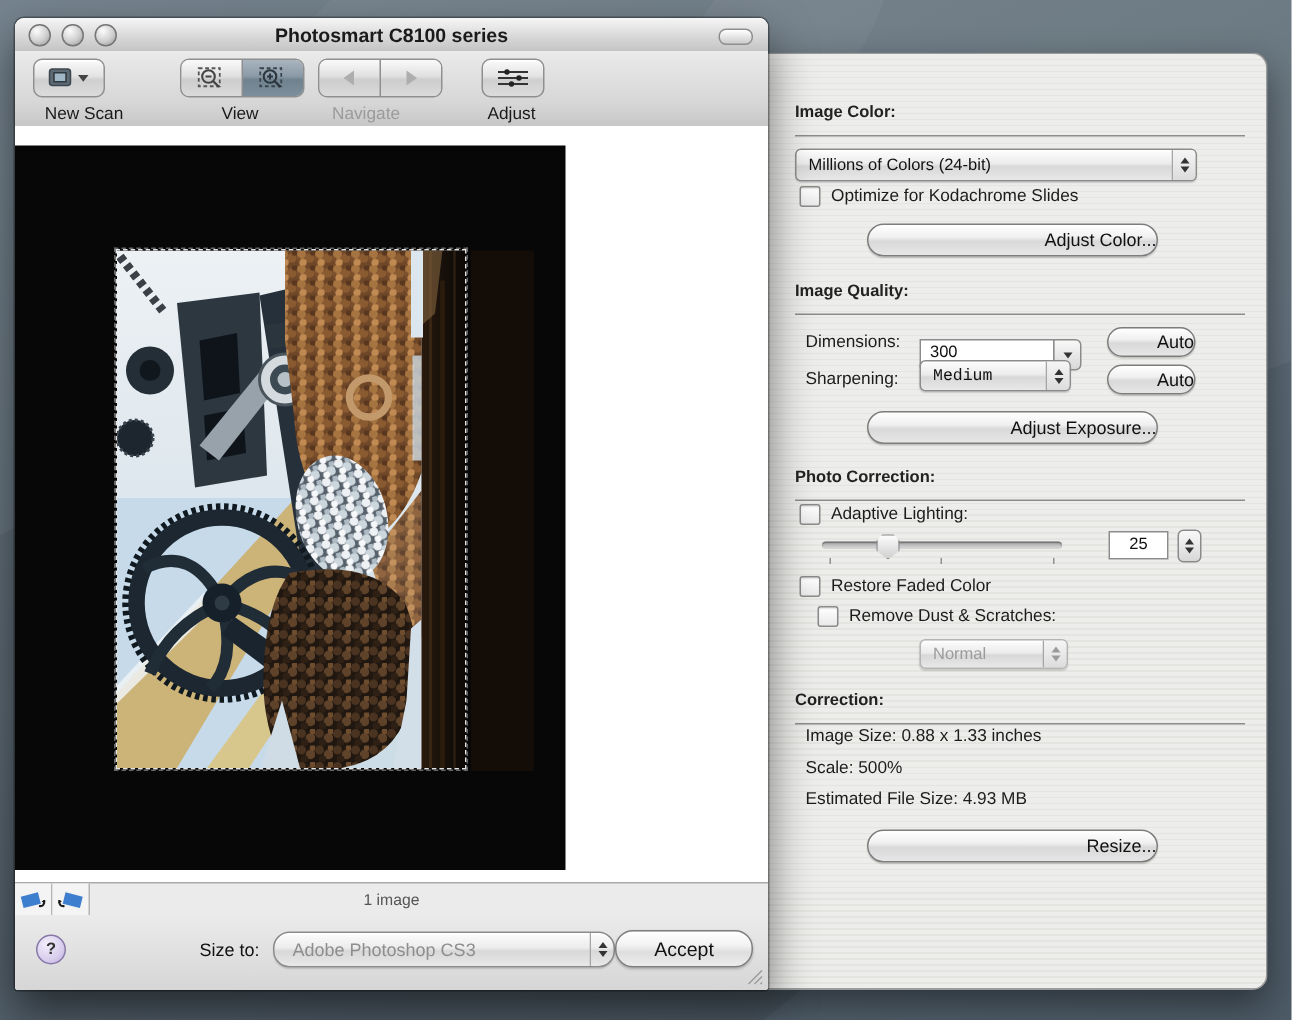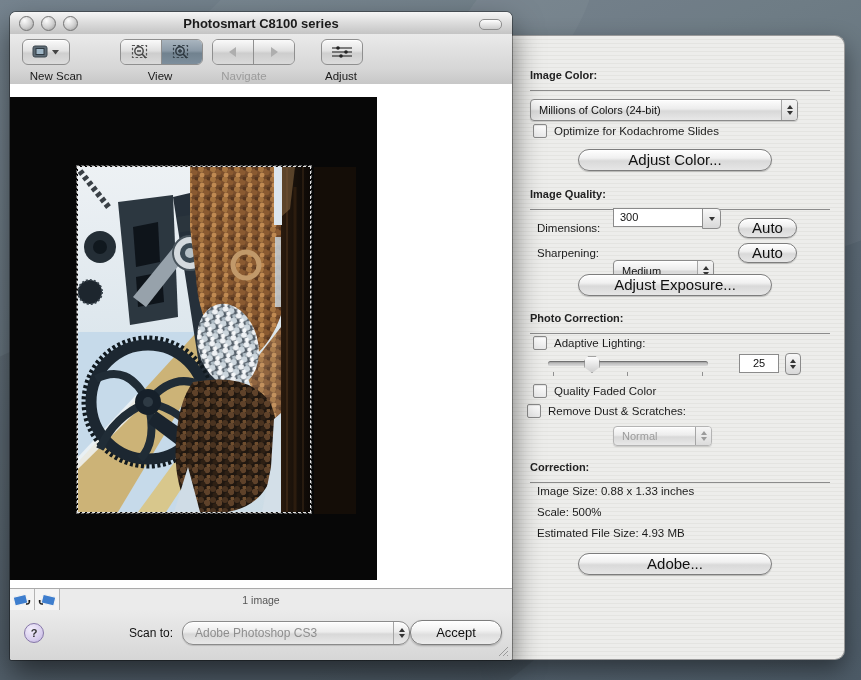--- a/index.html
+++ b/index.html
@@ -22,21 +22,21 @@
   }
   .sec-head{position:absolute;left:25px;width:300px;font-size:11px;font-weight:bold;color:#222;
     border-bottom:1px solid #8c8c8c;padding-bottom:9px;}
   .info-line{position:absolute;left:32px;font-size:11.5px;color:#1c1c1c;}
 
   
   .capsule-btn{
     position:absolute;height:20px;border:1px solid #7d7d7d;border-radius:11px;
     background:linear-gradient(#ffffff,#f0f0f0 40%,#d9d9d9 55%,#e6e6e6);
     box-shadow:inset 0 1px 0 #fff,0 1px 1px rgba(0,0,0,0.2);
-    font-size:15px;color:#111;text-align:center;line-height:20px;cursor:default;
+    font-size:12px;color:#111;text-align:right;line-height:20px;cursor:default;
   }
   .popup{
     position:absolute;border:1px solid #8b8b8b;border-radius:4px;
     background:linear-gradient(#fdfdfd,#ececec 45%,#d8d8d8 55%,#e8e8e8);
     box-shadow:inset 0 1px 0 #fff,0 1px 1px rgba(0,0,0,0.15);
     font-size:11px;color:#111;display:flex;align-items:center;
   }
   .popup .pop-label{flex:1;padding-left:8px;white-space:nowrap;overflow:hidden;}
   .pop-step{width:15px;align-self:stretch;border-left:1px solid #a5a5a5;
     display:flex;flex-direction:column;align-items:center;justify-content:center;gap:2px;
@@ -144,29 +144,29 @@
       </span>
   </div>
   <div class="checkbox-row" style="left:28px;top:88px;">
     <span class="checkbox"></span>
     <span>Optimize for Kodachrome Slides</span>
   </div>
   <div class="capsule-btn" style="left:73px;top:113px;width:192px;">Adjust Color...</div>
 
   <div class="sec-head" style="top:152px;">Image Quality:</div>
   <div class="info-line" style="top:186px;">Dimensions:</div>
-  <div class="combo" style="left:108px;top:172px;">
+  <div class="combo" style="left:108px;top:190px;">
     <span class="combo-field">300</span>
     <span class="combo-btn">
         <span class="tri-dn"></span>
       </span>
   </div>
   <div class="capsule-btn" style="left:233px;top:182px;width:57px;height:18px;line-height:18px;">Auto</div>
   <div class="info-line" style="top:211px;">Sharpening:</div>
-  <div class="popup" style="left:108px;top:224px;width:99px;height:19px;">
+  <div class="popup" style="left:108px;top:204px;width:99px;height:19px;font-family:Liberation Mono, monospace;">
     <span class="pop-label">Medium</span>
     <span class="pop-step">
         <span class="tri-up"></span>
         <span class="tri-dn"></span>
       </span>
   </div>
   <div class="capsule-btn" style="left:233px;top:207px;width:57px;height:18px;line-height:18px;">Auto</div>
   <div class="capsule-btn" style="left:73px;top:238px;width:192px;">Adjust Exposure...</div>
 
   <div class="sec-head" style="top:276px;">Photo Correction:</div>
@@ -179,39 +179,39 @@
   <span class="tick" style="left:48px;top:336px;"></span>
   <span class="tick" style="left:122px;top:336px;"></span>
   <span class="tick" style="left:197px;top:336px;"></span>
   <div class="num-field" style="left:234px;top:318px;width:38px;height:17px;line-height:17px;">25</div>
   <div class="spin" style="left:280px;top:317px;">
       <span class="tri-up"></span>
       <span class="tri-dn"></span>
     </div>
   <div class="checkbox-row" style="left:28px;top:348px;">
     <span class="checkbox"></span>
-    <span>Quality Faded Color</span>
-  </div>
-  <div class="checkbox-row" style="left:22px;top:368px;">
+    <span>Restore Faded Color</span>
+  </div>
+  <div class="checkbox-row" style="left:40px;top:368px;">
     <span class="checkbox"></span>
     <span>Remove Dust &amp; Scratches:</span>
   </div>
   <div class="popup disabled" style="left:108px;top:390px;width:97px;height:18px;">
     <span class="pop-label">Normal</span>
     <span class="pop-step">
         <span class="tri-up"></span>
         <span class="tri-dn"></span>
       </span>
   </div>
 
   <div class="sec-head" style="top:425px;">Correction:</div>
   <div class="info-line" style="top:449px;">Image Size: 0.88 x 1.33 inches</div>
   <div class="info-line" style="top:470px;">Scale: 500%</div>
   <div class="info-line" style="top:491px;">Estimated File Size: 4.93 MB</div>
-  <div class="capsule-btn" style="left:73px;top:517px;width:192px;">Adobe...</div>
+  <div class="capsule-btn" style="left:73px;top:517px;width:192px;">Resize...</div>
 </div>
 
 <div class="window">
 
   <div class="titlebar">
     <div class="traffic">
       <span class="tl"></span>
       <span class="tl"></span>
       <span class="tl"></span>
     </div>
@@ -381,21 +381,21 @@
           </g>
         <path d="M6,12 q-4,0.5 -3.5,-4" stroke="#1a1a1a" stroke-width="1.4" fill="none"></path>
         <path d="M2.5,8 l1.8,1 l-2.4,1.2 z" fill="#1a1a1a"></path>
       </svg>
     </span>
     <span class="status-text">1 image</span>
   </div>
 
   <div class="bottombar">
     <div class="help-btn">?</div>
-    <div class="scanto-label">Scan to:</div>
+    <div class="scanto-label">Size to:</div>
     <div class="popup scanto-popup">
       <span class="pop-label">Adobe Photoshop CS3</span>
       <span class="pop-step">
           <span class="tri-up"></span>
           <span class="tri-dn"></span>
         </span>
     </div>
     <div class="accept-btn">Accept</div>
     <svg class="grip" width="13" height="13">
       <line x1="3" y1="12" x2="12" y2="3" stroke="#9a9a9a" stroke-width="1"></line>

